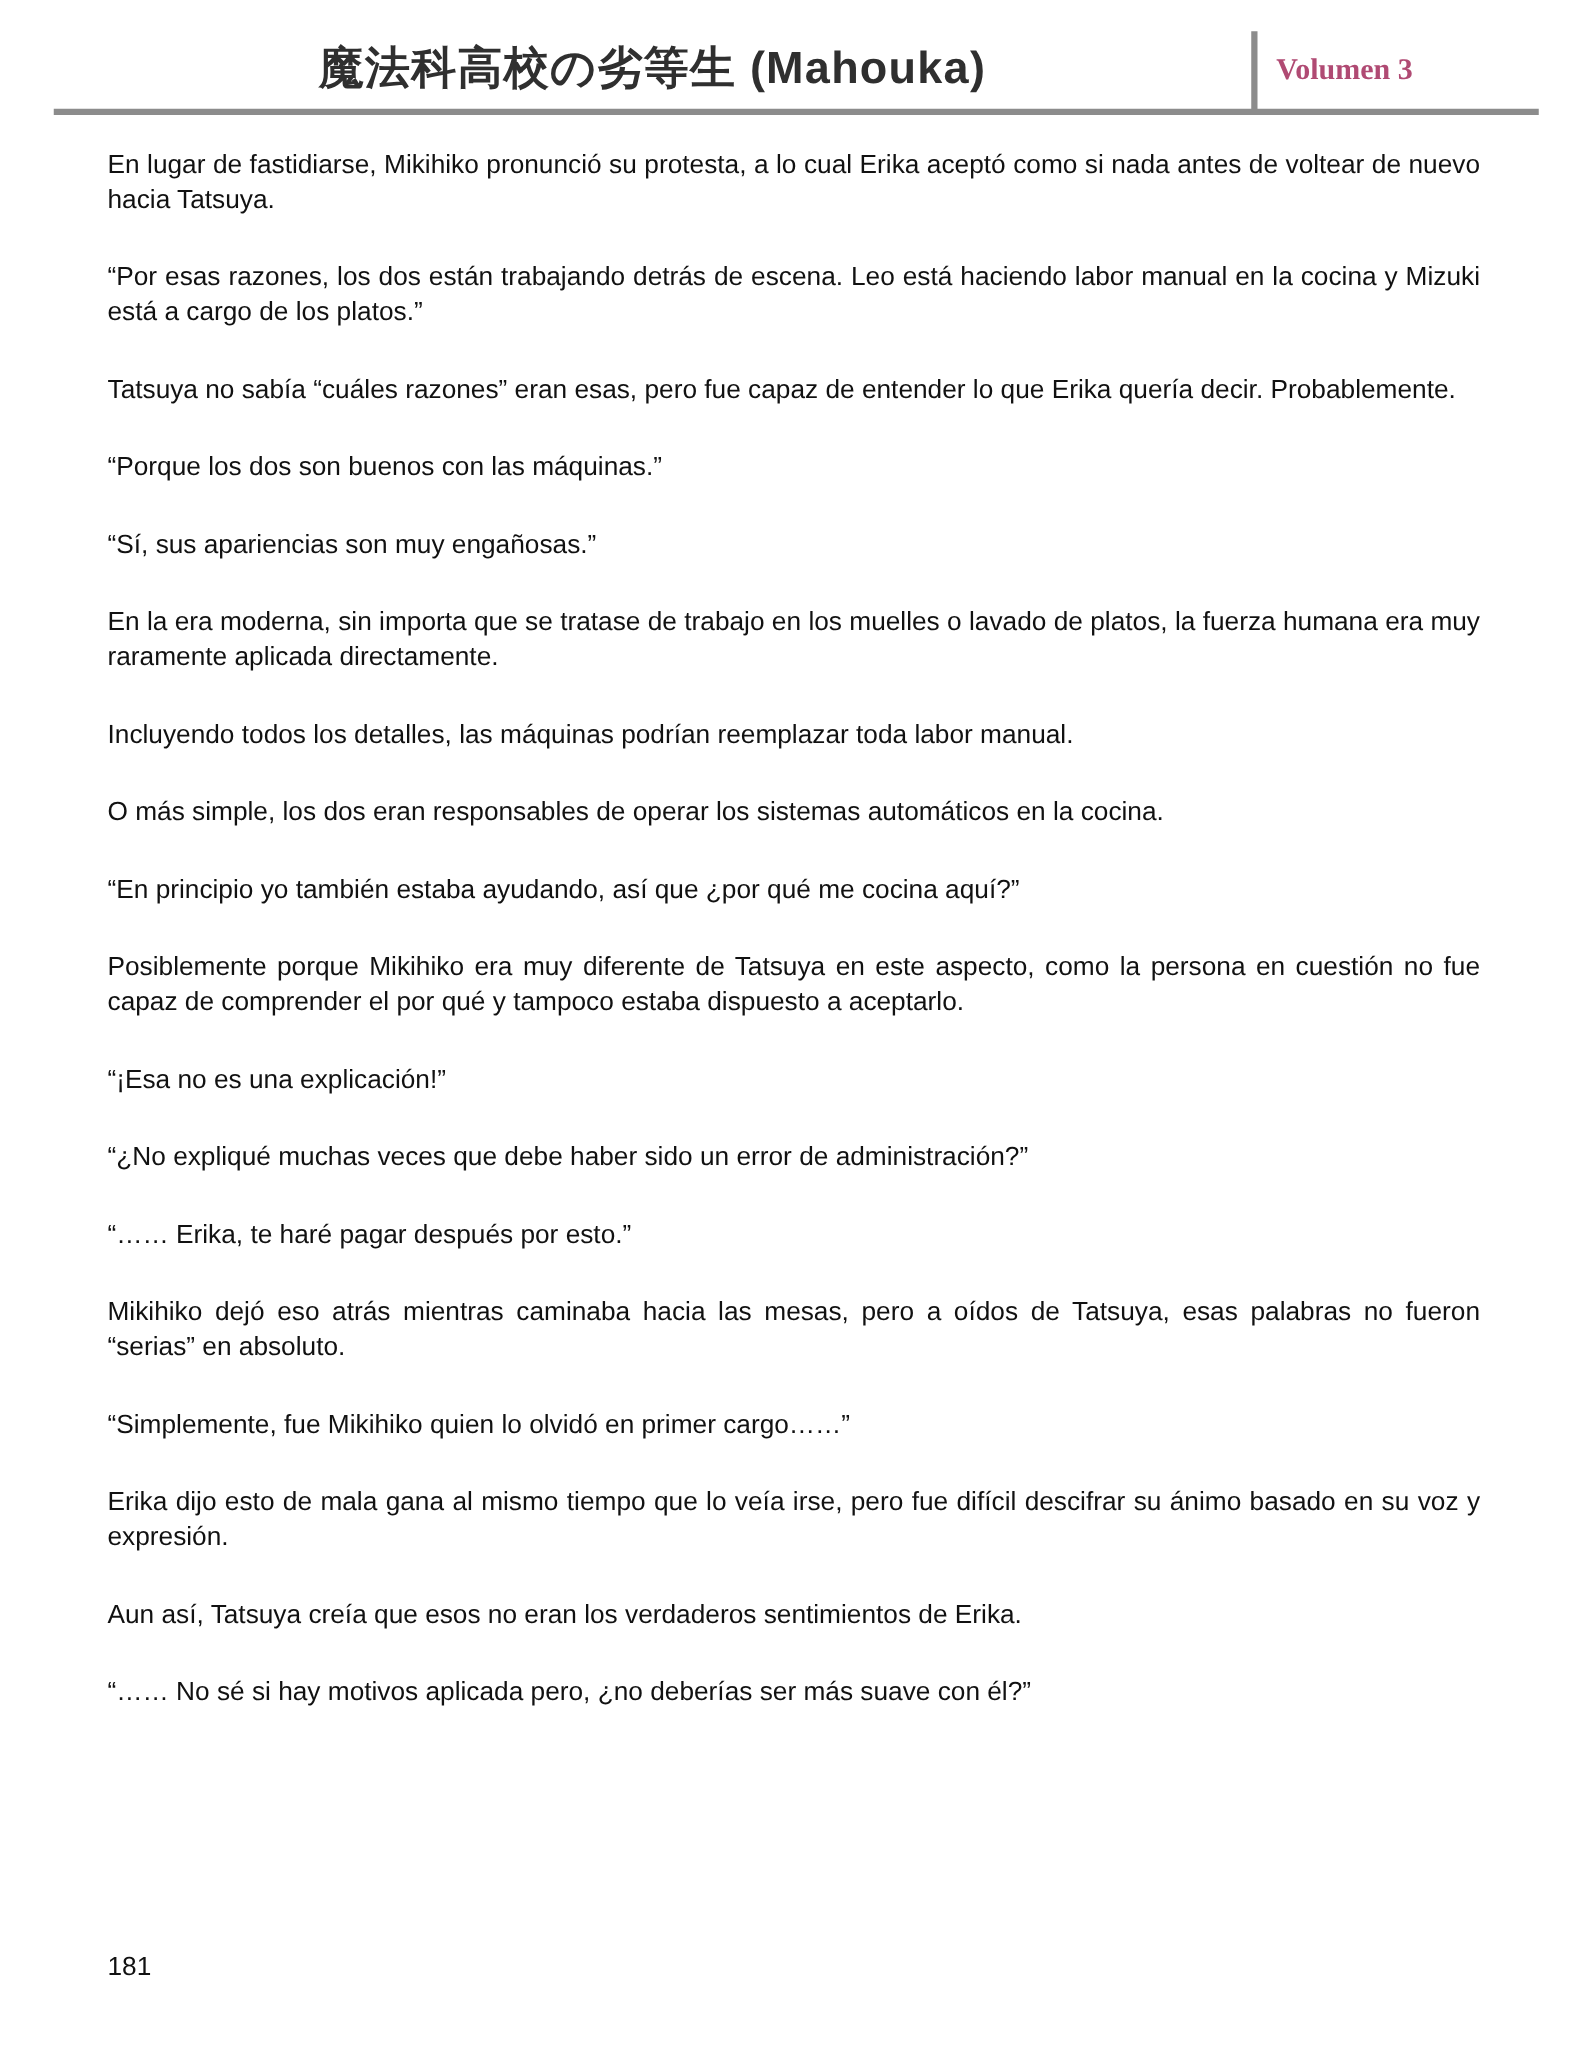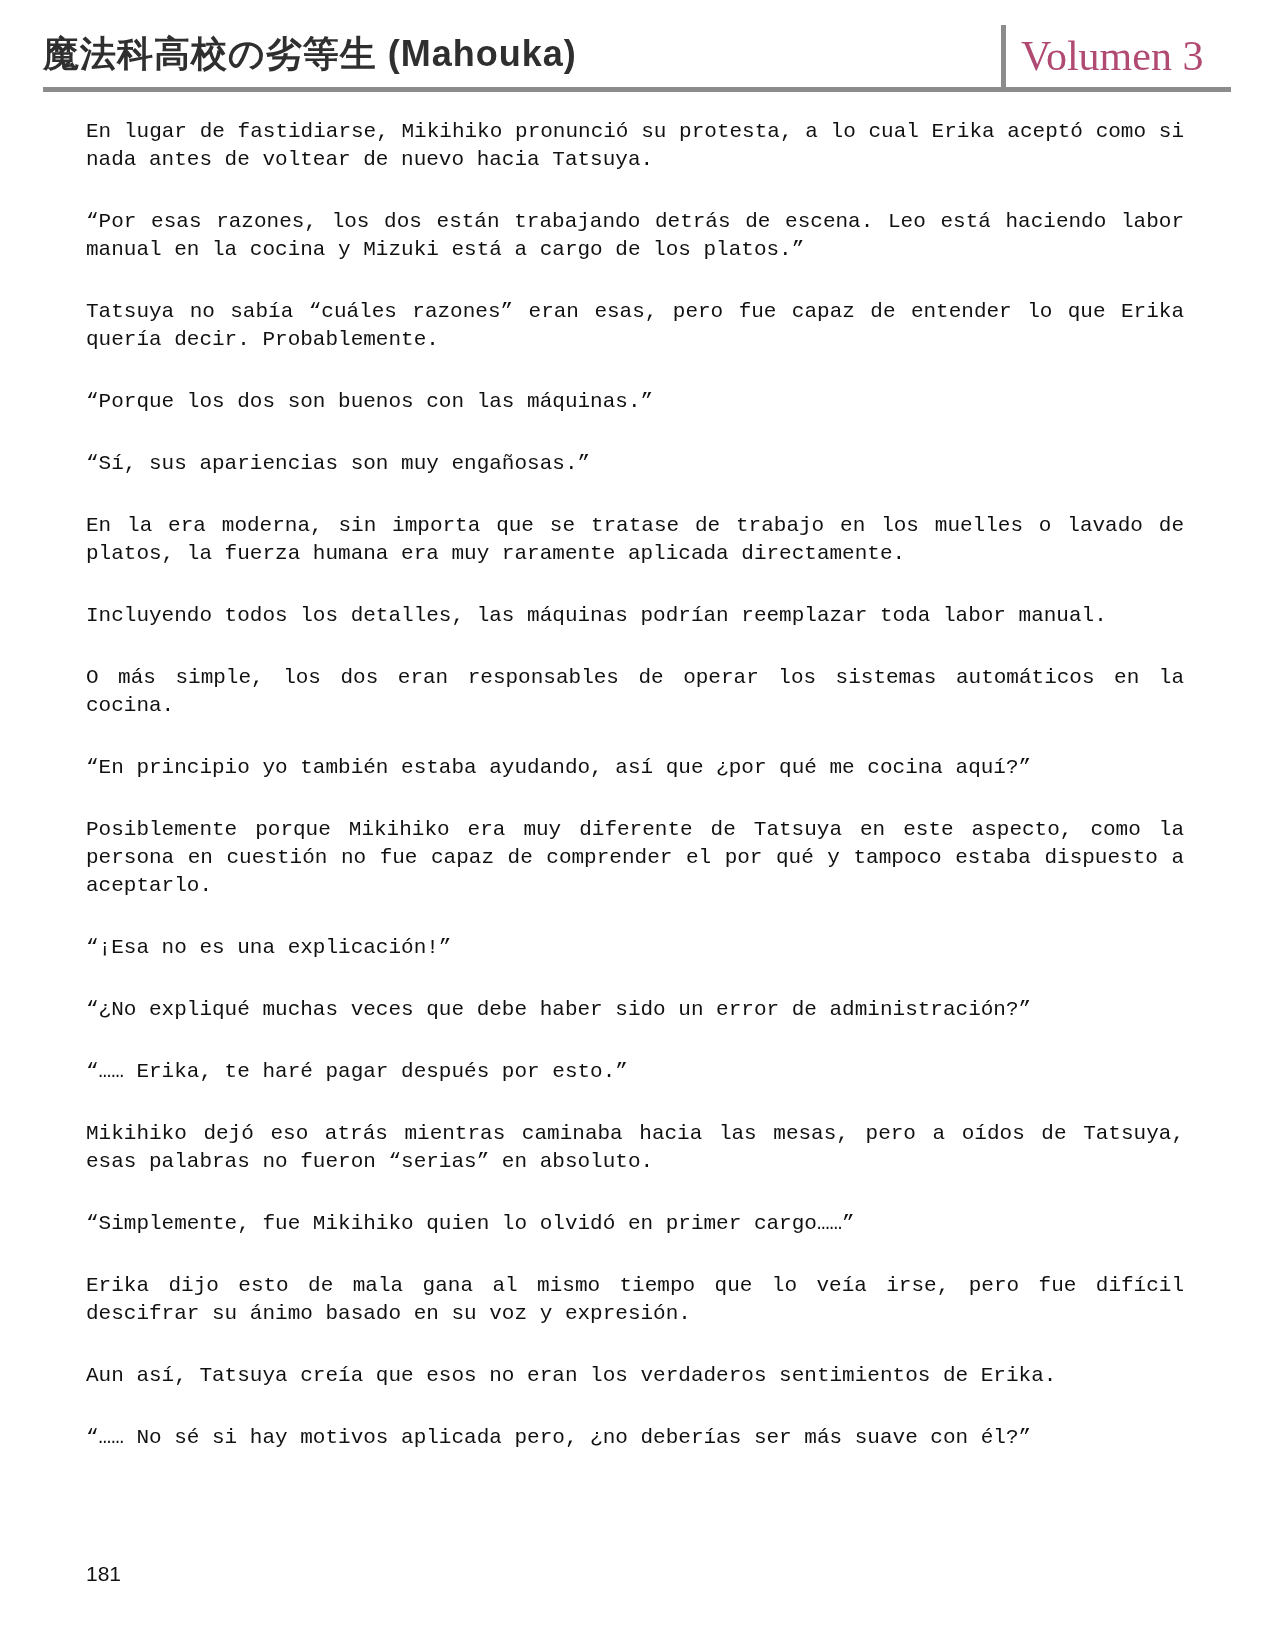--- a/index.html
+++ b/index.html
@@ -19,21 +19,21 @@
     position: absolute;
     inset: 0;
     background: #ffffff;
   }
   
   .header-title {
     position: absolute;
     left: 43px;
     top: 30px;
     width: 958px;
-    text-align: left;
+    text-align: center;
     font-family: "Liberation Sans", sans-serif;
     font-weight: bold;
     font-size: 36px;
     line-height: 48px;
     color: #2f2f2f;
     letter-spacing: 1px;
     white-space: nowrap;
   }
   .header-vbar {
     position: absolute;
@@ -41,22 +41,22 @@
     top: 25px;
     width: 5px;
     height: 63px;
     background: #8c8c8c;
   }
   .volume-label {
     position: absolute;
     left: 1021px;
     top: 36px;
     font-family: "Liberation Serif", serif;
-    font-weight: normal;
-    font-size: 42px;
+    font-weight: bold;
+    font-size: 24px;
     line-height: 40px;
     white-space: nowrap;
   }
   .header-rule {
     position: absolute;
     left: 43px;
     top: 87px;
     width: 1188px;
     height: 5px;
     background: #8c8c8c;
@@ -67,21 +67,20 @@
     left: 86px;
     top: 118px;
     width: 1098px;
     font-size: 21px;
     line-height: 28px;
     color: #111111;
     text-align: justify;
   }
   .content p {
     margin: 0 0 34px 0;
-    font-family: Liberation Mono, monospace;
   }
   
   .page-number {
     position: absolute;
     left: 86px;
     top: 1560px;
     width: 1098px;
     text-align: left;
     font-size: 21px;
     line-height: 28px;

